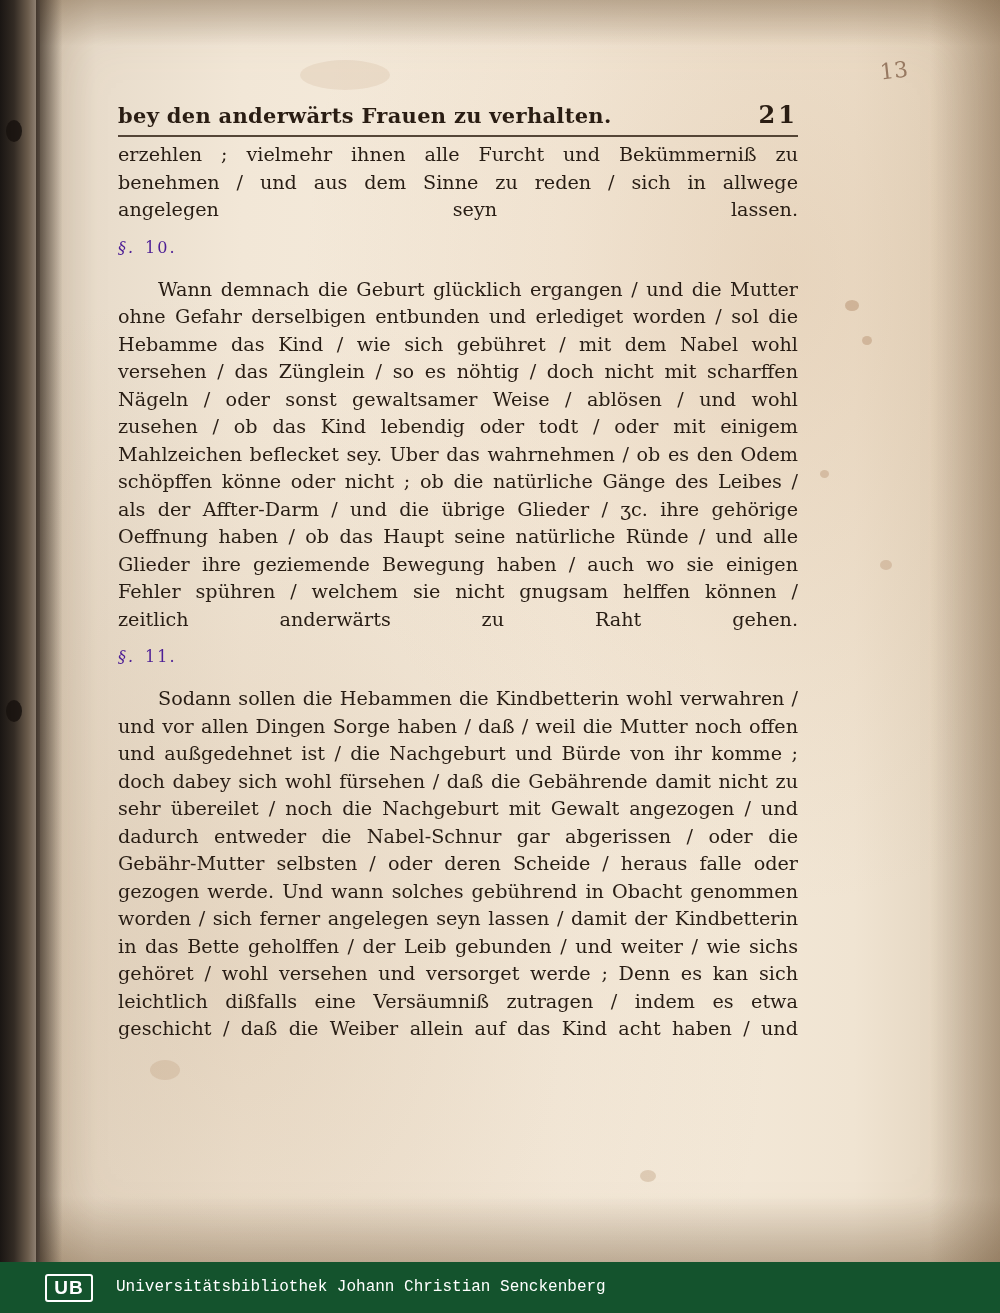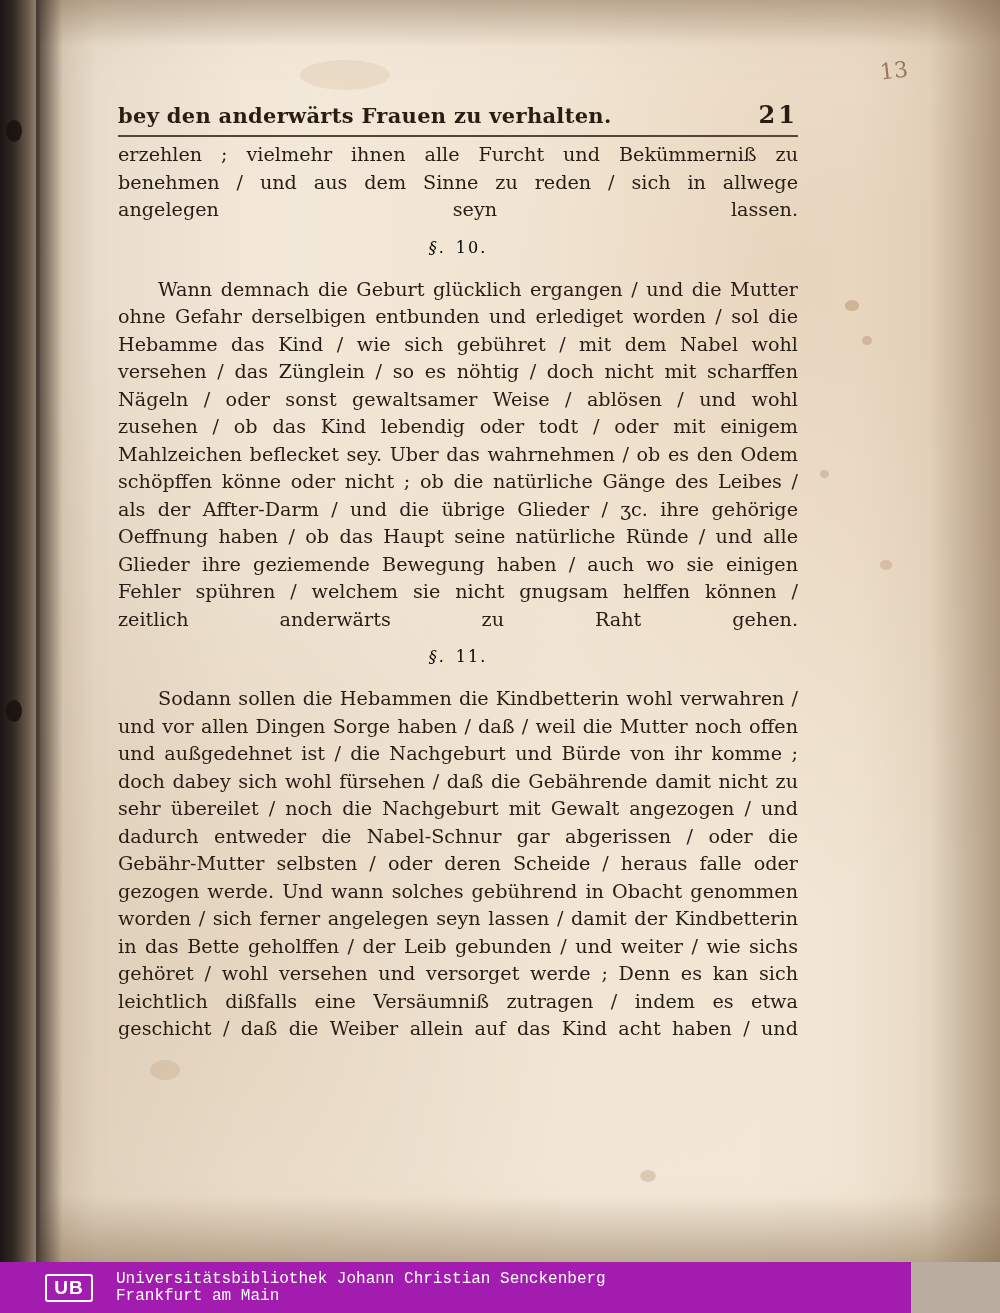--- a/index.html
+++ b/index.html
@@ -127,25 +127,24 @@
     line-height: 27.5px;
     text-align: justify;
     text-align-last: justify;
     word-spacing: 1px;
     color: #281d14;
   }
   p.first { margin-top: 4px; }
   p.indent { text-indent: 40px; margin-top: 19px; }
 
   .section-mark {
-    text-align: center;
     font-size: 16px;
     letter-spacing: 2px;
     margin: 14px 0 8px 0;
-    color: #000000;
+    color: #4c1d95;
   }
   .section-mark .sig { font-style: italic; margin-right: 10px; }
 
   .foot {
     position: relative;
     margin-top: 10px;
     height: 30px;
     font-size: 19px;
   }
   .signature-mark {
@@ -171,23 +170,23 @@
     transform: rotate(-6deg);
     z-index: 6;
     opacity: .85;
   }
 
   
   .footer {
     position: absolute;
     left: 0;
     bottom: 0;
-    width: 911px;
+    width: 1000px;
     height: 51px;
-    background: #a21caf;
+    background: #14532d;
     display: flex;
     align-items: center;
     z-index: 10;
   }
   .footer .logo {
     width: 86px;
     height: 40px;
     margin-left: 26px;
     display: flex;
     align-items: center;
@@ -259,17 +258,16 @@
 
 
   </div>
 
   <div class="footer">
     <div class="logo">
       <span class="logo-box">UB</span>
     </div>
     <div class="lines">
       <div>Universitätsbibliothek Johann Christian Senckenberg</div>
-      <div>Frankfurt am Main</div>
     </div>
   </div>
 
 </div>
 
 </body></html>

